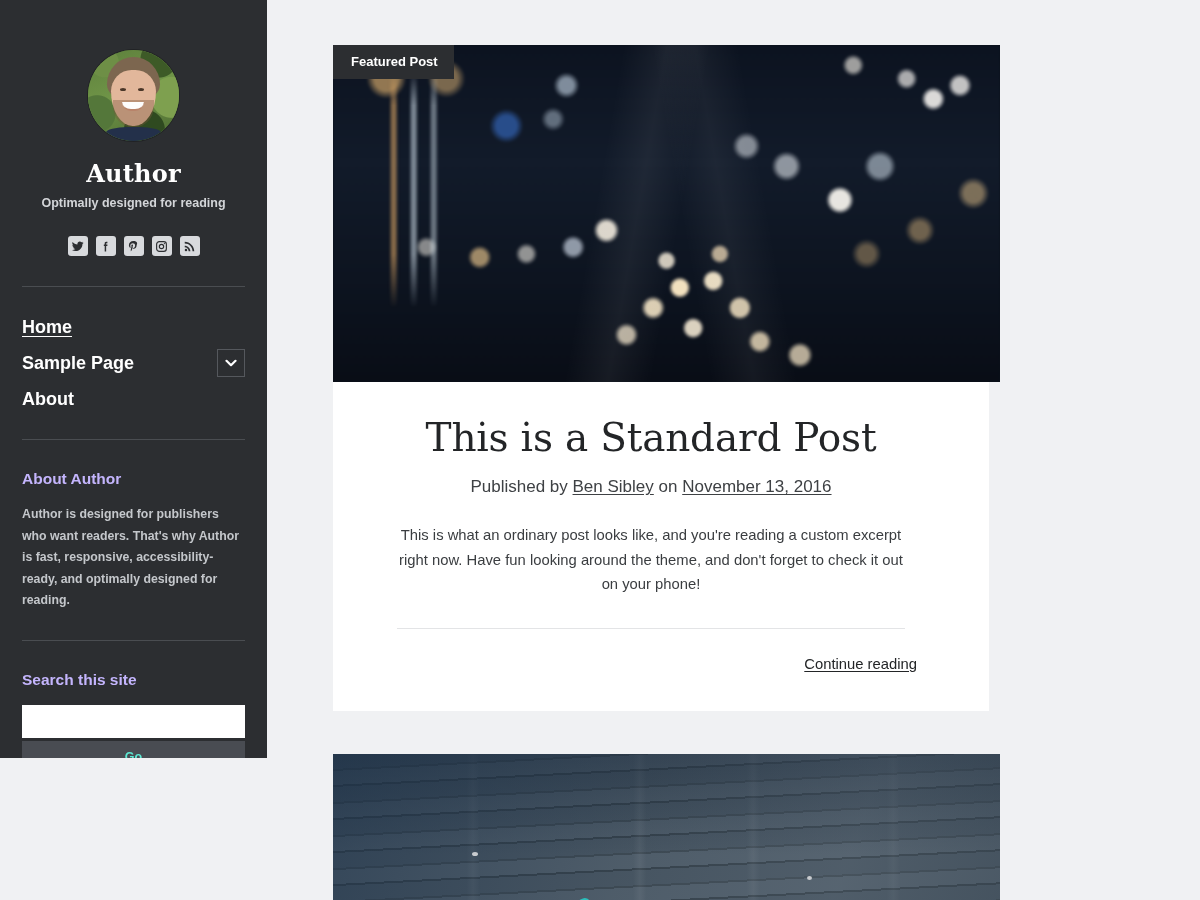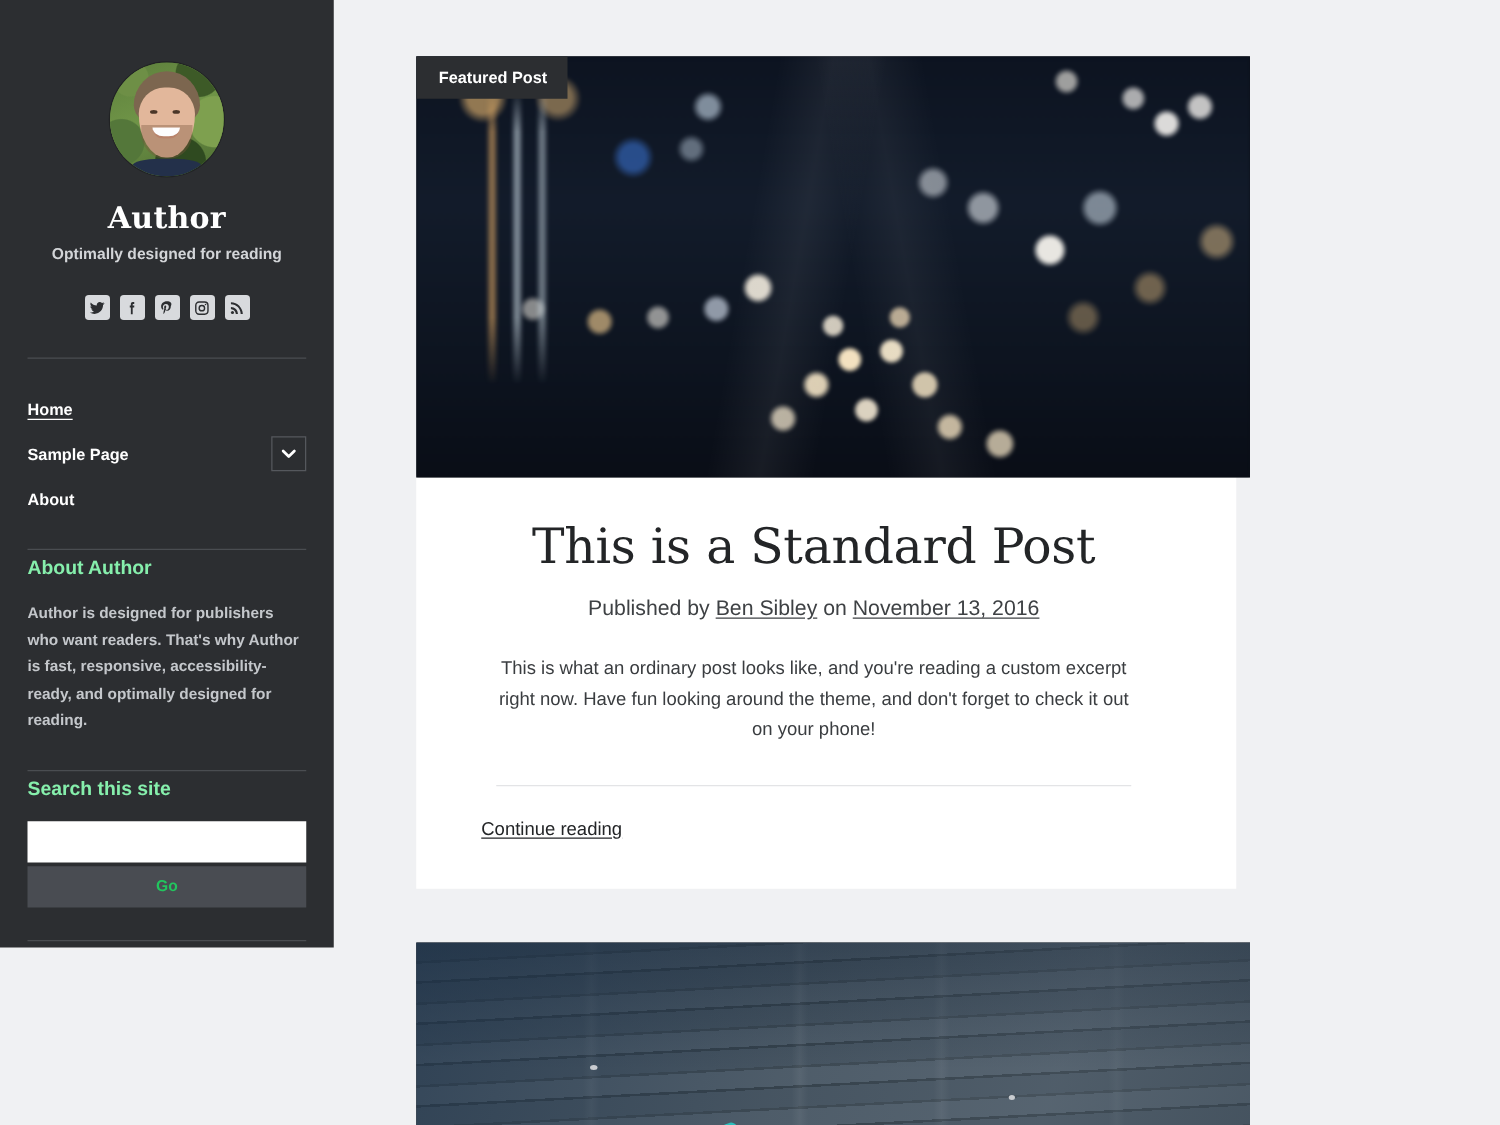--- a/index.html
+++ b/index.html
@@ -154,21 +154,21 @@
     padding-top: 22px;
   }
   .nav-item {
     display: flex;
     align-items: center;
     justify-content: space-between;
     height: 36px;
     position: relative;
   }
   .nav-link {
-    font-size: 13px;
+    font-size: 18px;
     font-weight: bold;
     color: #ffffff;
     text-decoration: none;
     cursor: pointer;
     line-height: 1;
   }
   .nav-link.current {
     text-decoration: underline;
     text-underline-offset: 3px;
   }
@@ -179,21 +179,22 @@
     display: flex;
     align-items: center;
     justify-content: center;
     cursor: pointer;
   }
 
   .widget { padding-top: 6px; }
   .widget-title {
     font-size: 15.5px;
     font-weight: bold;
-    color: #86efac;
+    color: #c4b5fd;
+    margin-top: 24px;
     margin-bottom: 16px;
   }
   .widget-text {
     font-size: 12.3px;
     font-weight: bold;
     line-height: 1.75;
     color: #c4c7cb;
   }
 
   .search-field {
@@ -207,21 +208,21 @@
     font-size: 13px;
     color: #2b2d30;
     display: block;
   }
   .search-btn {
     width: 100%;
     height: 33px;
     margin-top: 3px;
     background: #494c52;
     border: none;
-    color: #22c55e;
+    color: #5eead4;
     font-family: "Liberation Sans", sans-serif;
     font-size: 12.5px;
     font-weight: bold;
     cursor: pointer;
   }
 
   
   .main {
     flex: 1;
     height: 900px;
@@ -347,21 +348,21 @@
     padding: 0 12px;
   }
 
   .card-rule {
     height: 1px;
     background: #e3e4e6;
     margin: 32px 12px 0 12px;
   }
 
   .continue-wrap {
-    text-align: left;
+    text-align: right;
     padding: 26px 0 38px 0;
   }
   .continue-link {
     font-size: 14.8px;
     color: #232527;
     text-decoration: underline;
     text-underline-offset: 2px;
     cursor: pointer;
   }
 

